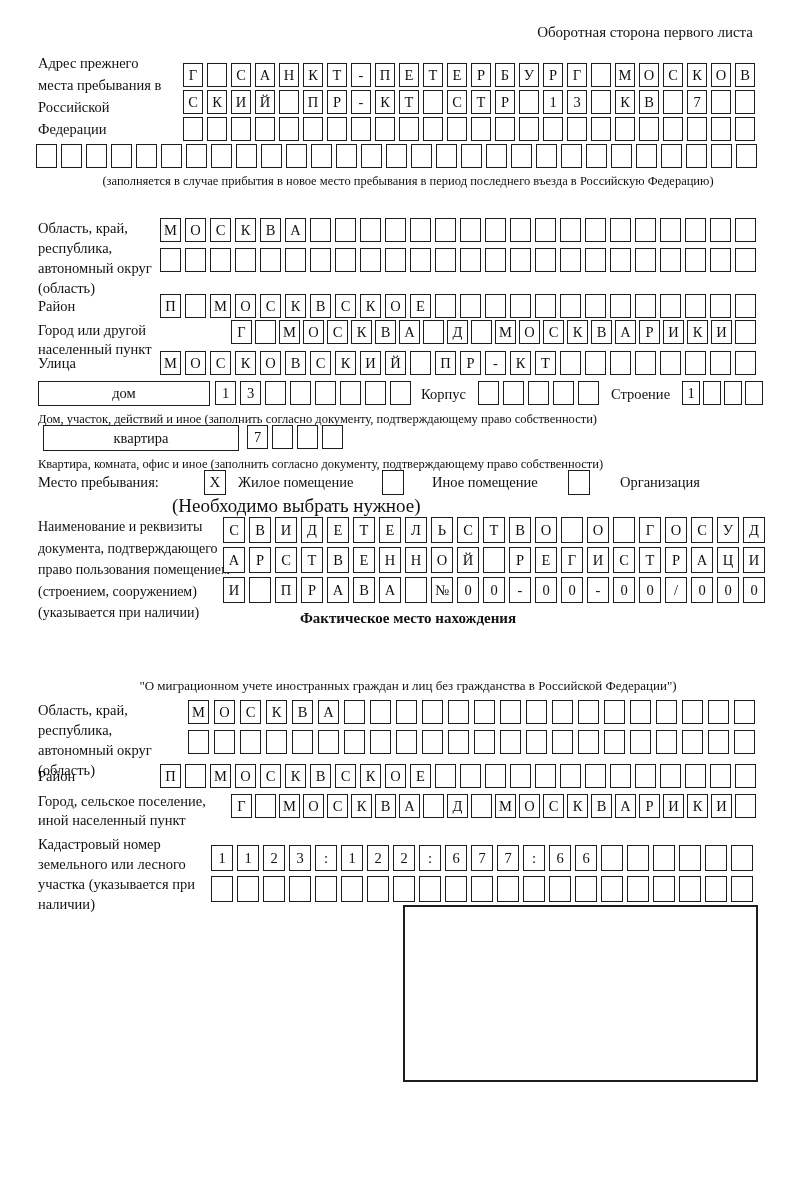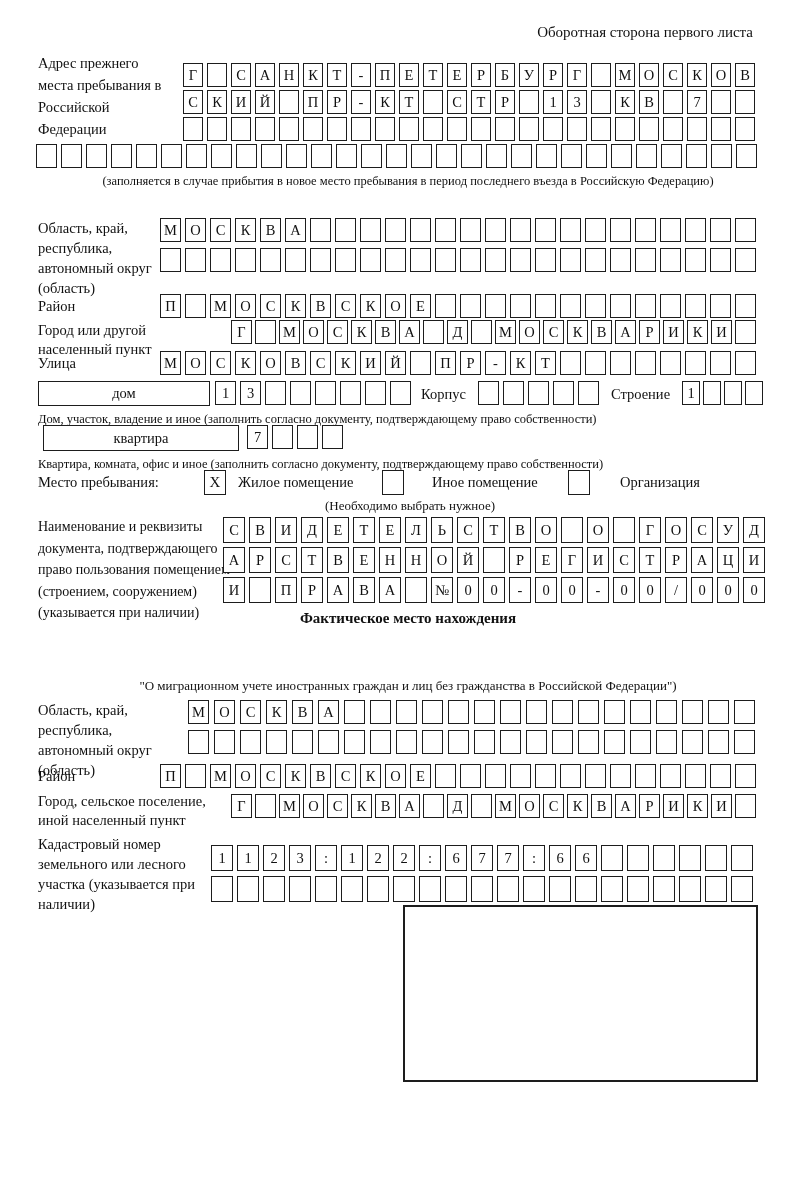--- a/index.html
+++ b/index.html
@@ -300,39 +300,39 @@
       <span class="cell"></span>
       <span class="cell"></span>
     </div>
   <div class="lbl" style="left:603px;top:384px">Строение</div>
   <div class="row gsml" style="left:674px;top:381px">
       <span class="cell">1</span>
       <span class="cell"></span>
       <span class="cell"></span>
       <span class="cell"></span>
     </div>
-  <div class="cap" style="left:30px;top:411px">Дом, участок, владение и иное (заполнить согласно документу, подтверждающему право собственности)</div>
+  <div class="cap" style="left:30px;top:411px">Дом, участок, действий и иное (заполнить согласно документу, подтверждающему право собственности)</div>
 
   <div class="labelbox" style="left:35px;top:425px;width:196px;height:26px">квартира</div>
   <div class="row g25" style="left:239px;top:425px">
       <span class="cell">7</span>
       <span class="cell"></span>
       <span class="cell"></span>
       <span class="cell"></span>
     </div>
   <div class="cap" style="left:30px;top:456px">Квартира, комната, офис и иное (заполнить согласно документу, подтверждающему право собственности)</div>
 
   <div class="lbl" style="left:30px;top:472px">Место пребывания:</div>
   <div class="checkbox" style="left:196px;top:470px">X</div>
   <div class="lbl" style="left:230px;top:472px">Жилое помещение</div>
   <div class="checkbox" style="left:374px;top:470px"></div>
   <div class="lbl" style="left:424px;top:472px">Иное помещение</div>
   <div class="checkbox" style="left:560px;top:470px"></div>
   <div class="lbl" style="left:612px;top:472px">Организация</div>
-  <div class="cap" style="left:157px;top:498px;width:330px;text-align:right;font-size:13px">(Необходимо выбрать нужное)</div>
+  <div class="cap" style="left:164px;top:498px;width:330px;text-align:left;font-size:19px">(Необходимо выбрать нужное)</div>
 
   <div class="lbl" style="left:30px;top:516px;width:195px;font-size:14px;line-height:21.5px">Наименование и реквизиты документа, подтверждающего право пользования помещением (строением, сооружением) (указывается при наличии)</div>
   <div class="row g26" style="left:215px;top:517px">
       <span class="cell">С</span>
       <span class="cell">В</span>
       <span class="cell">И</span>
       <span class="cell">Д</span>
       <span class="cell">Е</span>
       <span class="cell">Т</span>
       <span class="cell">Е</span>

